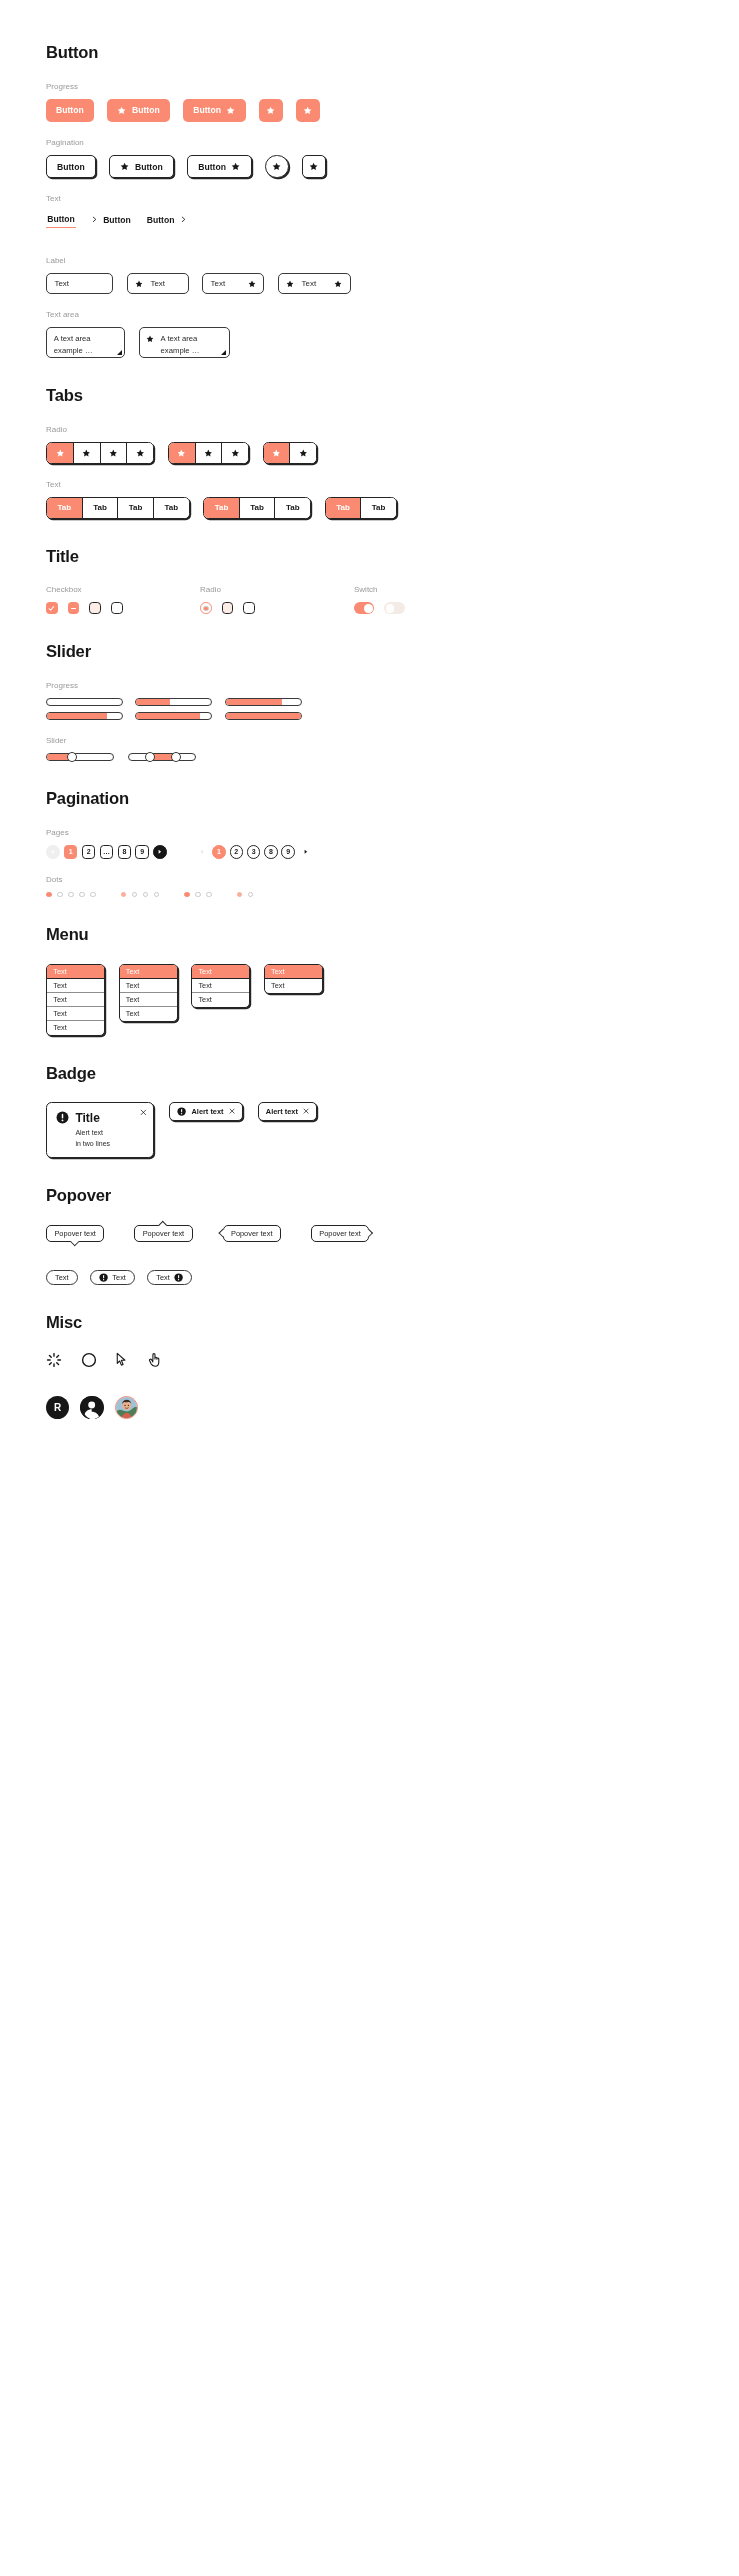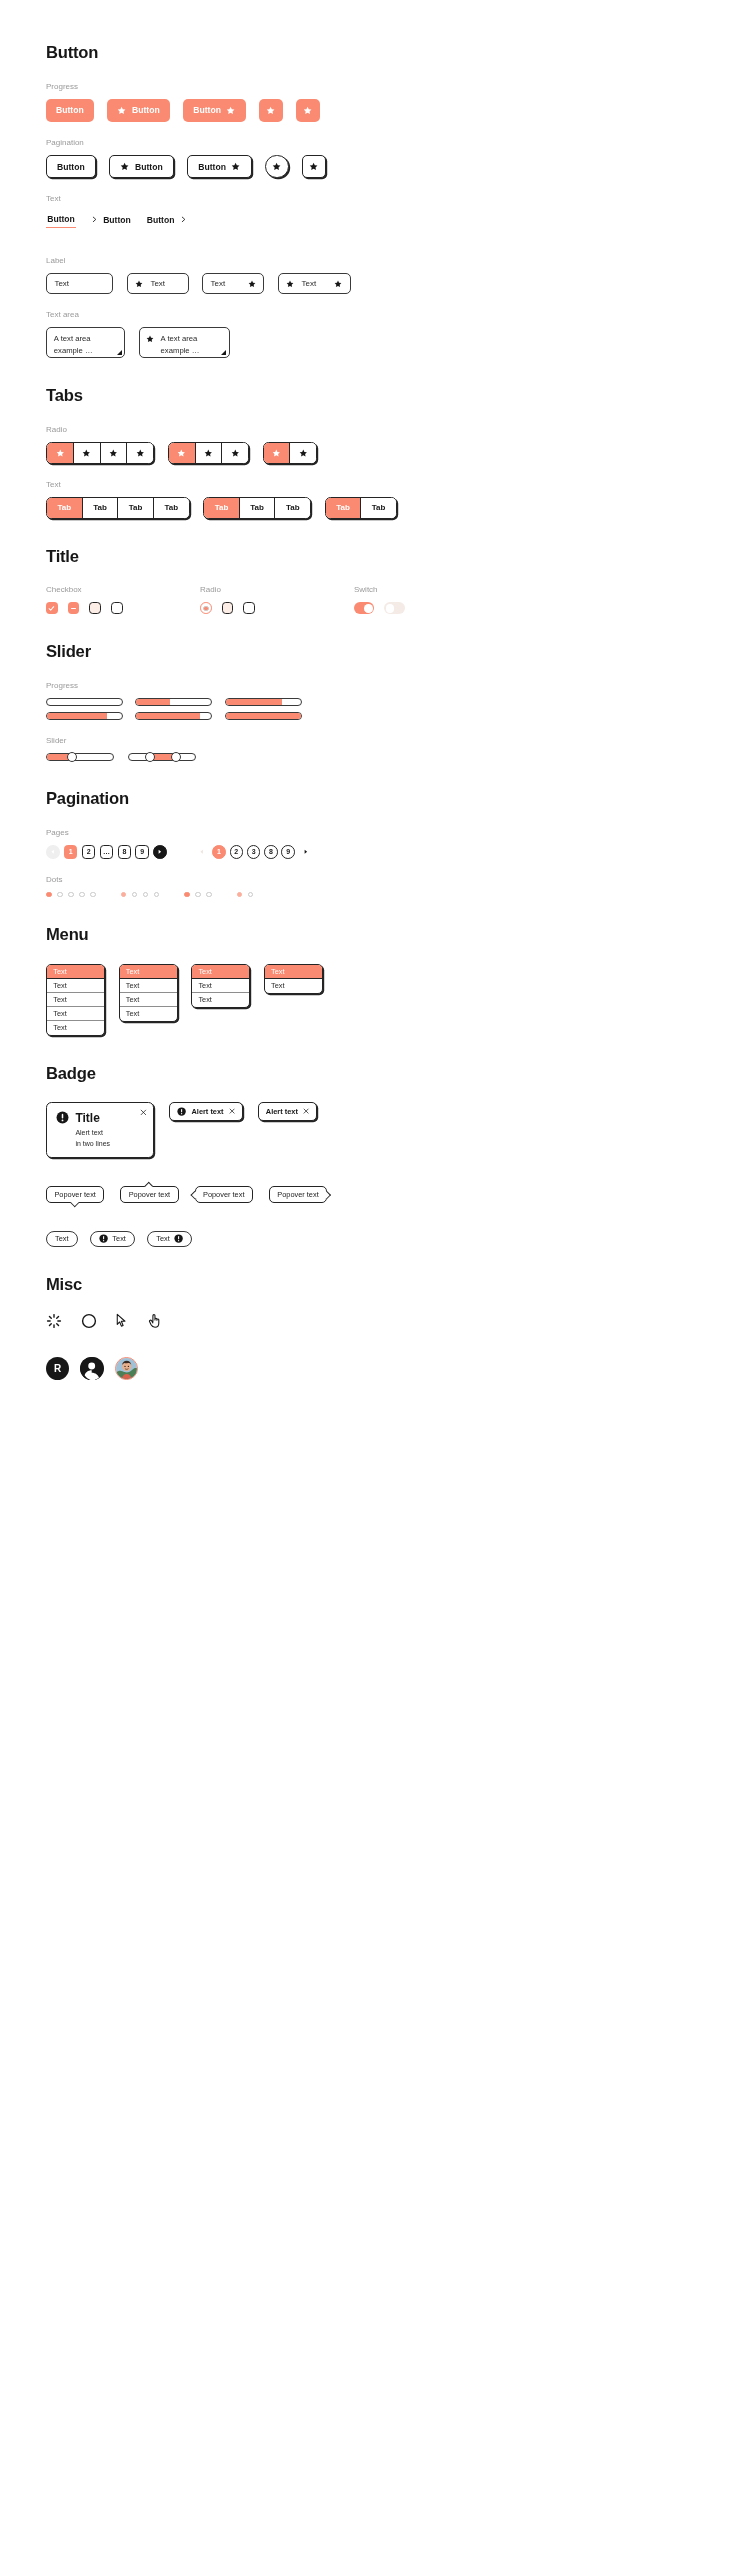--- a/index.html
+++ b/index.html
@@ -838,21 +838,22 @@
         <span>Alert text</span>
         <svg class="x" viewBox="0 0 24 24">
             <path fill="none" stroke="#171717" stroke-width="2.8" stroke-linecap="round" d="M4 4l16 16M20 4L4 20"></path>
           </svg>
       </div>
 
     </div>
   </section>
 
   <section class="section">
-    <div class="row" style="gap:16px">
+    <h2 class="section-title">Popover</h2>
+    <div class="row" style="gap:30px">
       <div class="pop pop-bottom">
         <span class="pop-arrow"></span>
         <span>Popover text</span>
       </div>
       <div class="pop pop-top">
         <span class="pop-arrow"></span>
         <span>Popover text</span>
       </div>
       <div class="pop pop-left">
         <span class="pop-arrow"></span>

